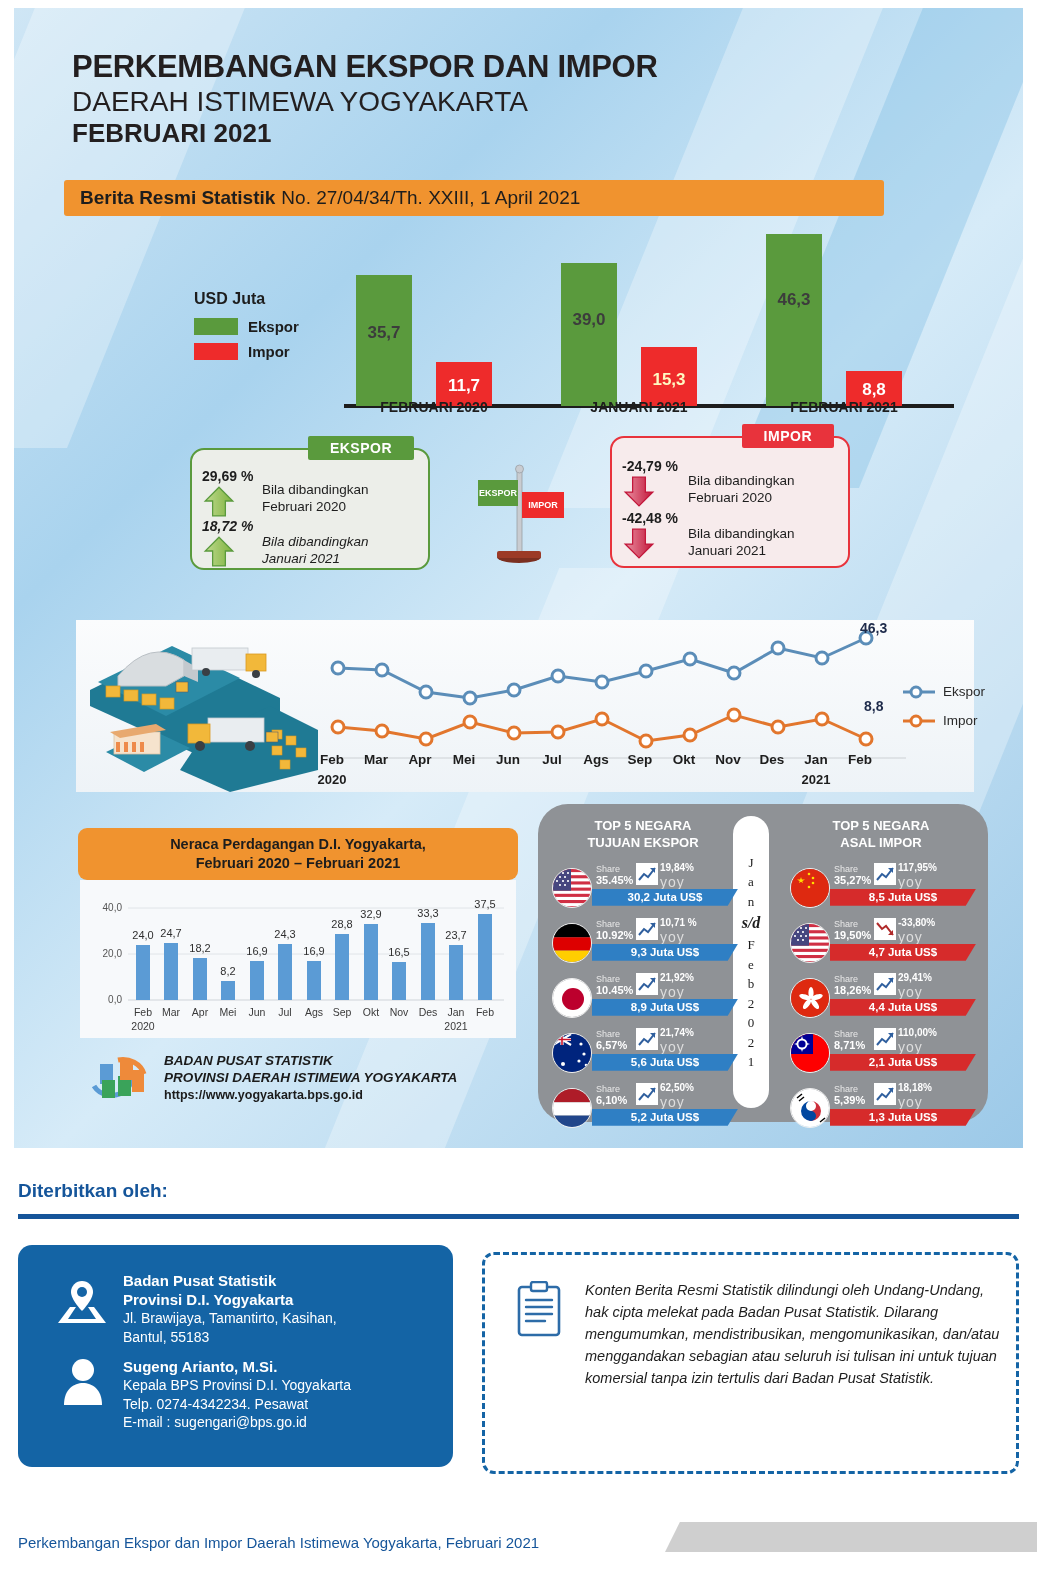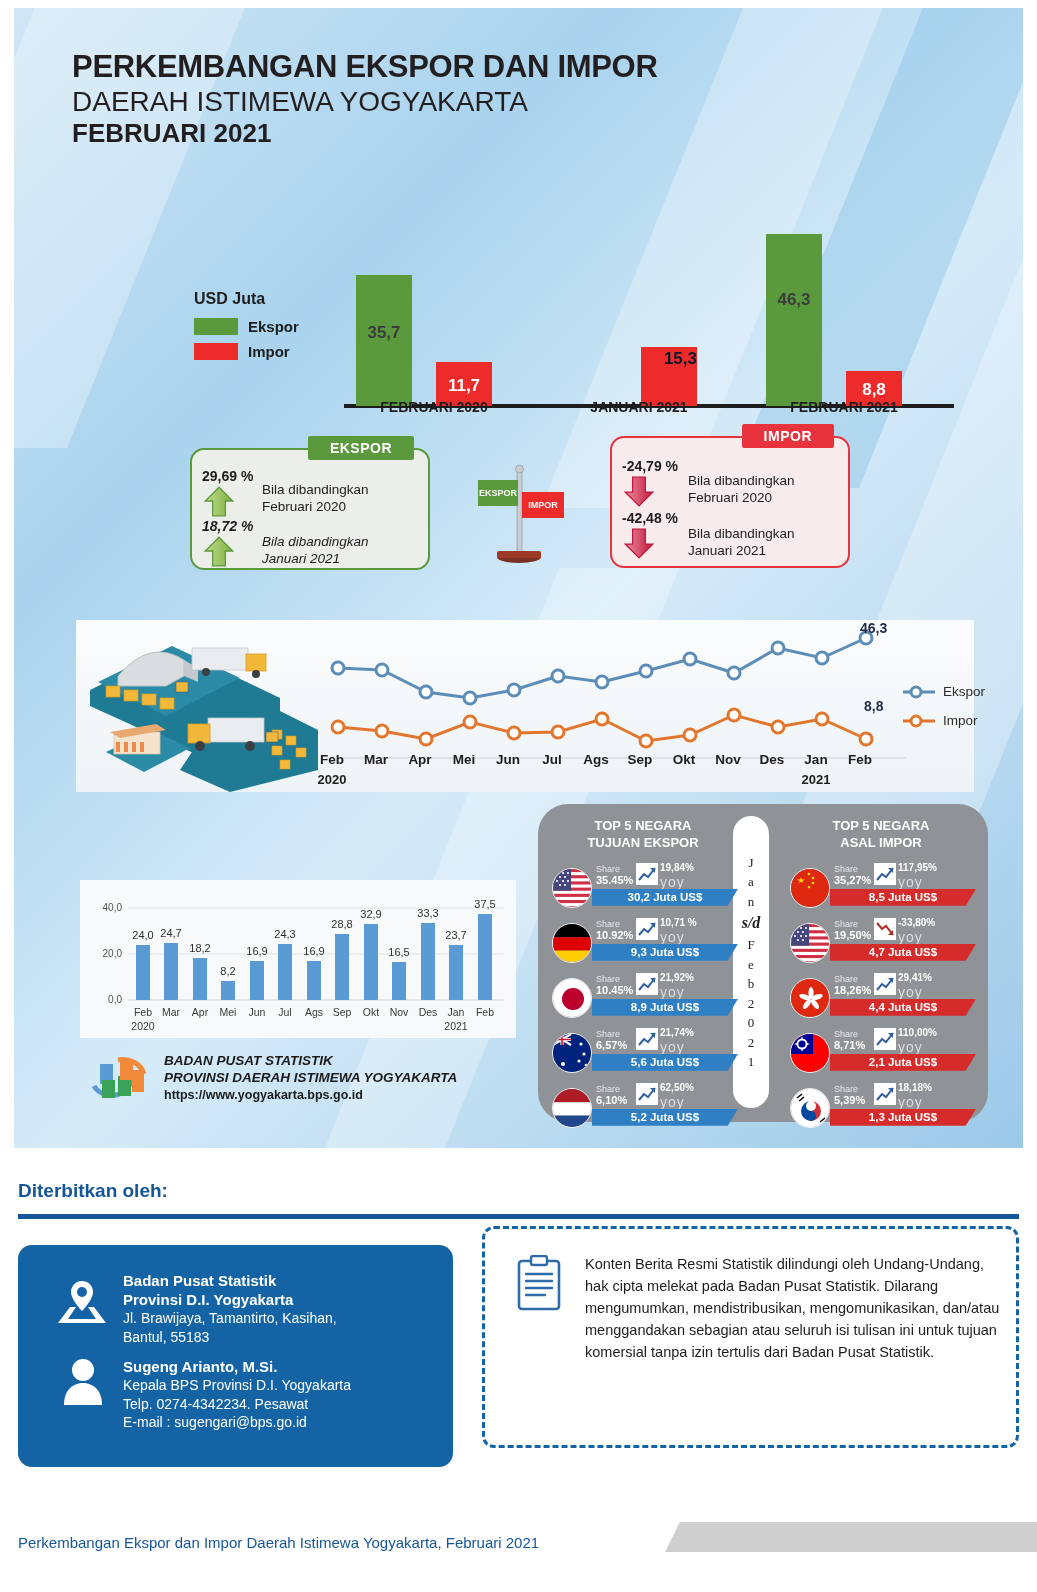--- a/index.html
+++ b/index.html
@@ -132,22 +132,22 @@
   
   .pub-label { position:absolute; left:18px; top:1180px; font-size:19px; font-weight:bold; color:#15559a; }
   .pub-rule  { position:absolute; left:18px; top:1214px; width:1001px; height:5px; background:#15559a; }
 
   .pub-card { position:absolute; left:18px; top:1245px; width:435px; height:222px;
               background:#1464a5; border-radius:14px; color:#fff; }
   .pub-card .blk { position:absolute; left:105px; }
   .pub-card .nm { font-size:15px; font-weight:bold; line-height:1.28; }
   .pub-card .dt { font-size:14px; line-height:1.32; }
 
-  .notice { position:absolute; left:482px; top:1226px; width:537px; height:222px;
-            border:3px dashed #1464a5; border-radius:12px; }
+  .notice { position:absolute; left:482px; top:1252px; width:537px; height:222px;
+            border:3px dashed #1464a5; border-radius:12px;font-style:italic; }
   .notice .bodytext { position:absolute; left:100px; top:24px; width:415px;
                       font-size:14.5px; color:#1d1d1d; line-height:1.52; }
 
   .footnote { position:absolute; left:18px; top:1534px; font-size:15px; color:#15559a; }
   .footgrey { position:absolute; left:665px; top:1522px; width:372px; height:30px;
               background:#cfcfcf; clip-path: polygon(4% 0, 100% 0, 100% 100%, 0 100%); }
 </style>
 </head>
 <body>
 
@@ -158,20 +158,24 @@
   <div class="diag2" style="left:820px; top:-40px; width:130px; height:520px;"></div>
   <div class="diag" style="left:900px; top:200px; width:180px; height:640px;"></div>
   <div class="diag" style="left:420px; top:560px; width:120px; height:620px;"></div>
 
   <div class="title-block">
     <div class="t1">PERKEMBANGAN EKSPOR DAN IMPOR</div>
     <div class="t2">DAERAH ISTIMEWA YOGYAKARTA</div>
     <div class="t3">FEBRUARI 2021</div>
   </div>
 
+  <div class="brs-bar">
+    <span class="b1">Berita Resmi Statistik</span>
+    <span class="b2">No. 27/04/34/Th. XXIII, 1 April 2021</span>
+  </div>
 
   <div class="barwrap">
 
     <div class="bc-legend">
       <div class="ttl">USD Juta</div>
       <div class="row">
         <div class="sw" style="background:#5a9a3d"></div>
         <div class="lb">Ekspor</div>
       </div>
       <div class="row">
@@ -187,22 +191,25 @@
         <div class="bar" style="left:12px; height:131px; background:#5a9a3d;">
           <div class="vlab" style="top:48px; color:#3c3c3c;">35,7</div>
         </div>
         <div class="bar" style="left:92px; height:44px; background:#ee2b2b;">
           <div class="vlab" style="top:14px; color:#fff;">11,7</div>
         </div>
         <div class="glab">FEBRUARI 2020</div>
       </div>
 
       <div class="grp" style="left:205px;">
+        <div class="bar" style="left:12px; height:143px; background:#5a9a3d;">
+          <div class="vlab" style="top:47px; color:#3c3c3c;">39,0</div>
+        </div>
         <div class="bar" style="left:92px; height:59px; background:#ee2b2b;">
-          <div class="vlab" style="top:2px; color:#0f172a;text-align:right;">15,3</div>
+          <div class="vlab" style="top:23px; color:#fef9c3;">15,3</div>
         </div>
         <div class="glab">JANUARI 2021</div>
       </div>
 
       <div class="grp" style="left:410px;">
         <div class="bar" style="left:12px; height:172px; background:#5a9a3d;">
           <div class="vlab" style="top:56px; color:#3c3c3c;">46,3</div>
         </div>
         <div class="bar" style="left:92px; height:35px; background:#ee2b2b;">
           <div class="vlab" style="top:9px; color:#fff;">8,8</div>
@@ -427,20 +434,24 @@
     </div>
     <div class="r">
       <svg width="34" height="14">
         <line x1="1" y1="7" x2="33" y2="7" stroke="#e2762d" stroke-width="3"></line>
         <circle cx="14" cy="7" r="5" fill="#fff" stroke="#e2762d" stroke-width="3"></circle>
       </svg>
       <span class="lbl">Impor</span>
     </div>
   </div>
 
+  <div class="ner-hdr">
+    <div>Neraca Perdagangan D.I. Yogyakarta,</div>
+    <div>Februari 2020 – Februari 2021</div>
+  </div>
 
   <div class="ner-chart">
     <svg width="436" height="158" viewBox="0 0 436 158">
 
       <line x1="48" y1="28" x2="424" y2="28" stroke="#e0e4e8" stroke-width="1"></line>
       <line x1="48" y1="74" x2="424" y2="74" stroke="#e0e4e8" stroke-width="1"></line>
       <line x1="48" y1="120" x2="424" y2="120" stroke="#cfd4d9" stroke-width="1"></line>
 
       <g fill="#5b9bd5">
         <rect x="56" y="65" width="14" height="55"></rect>

